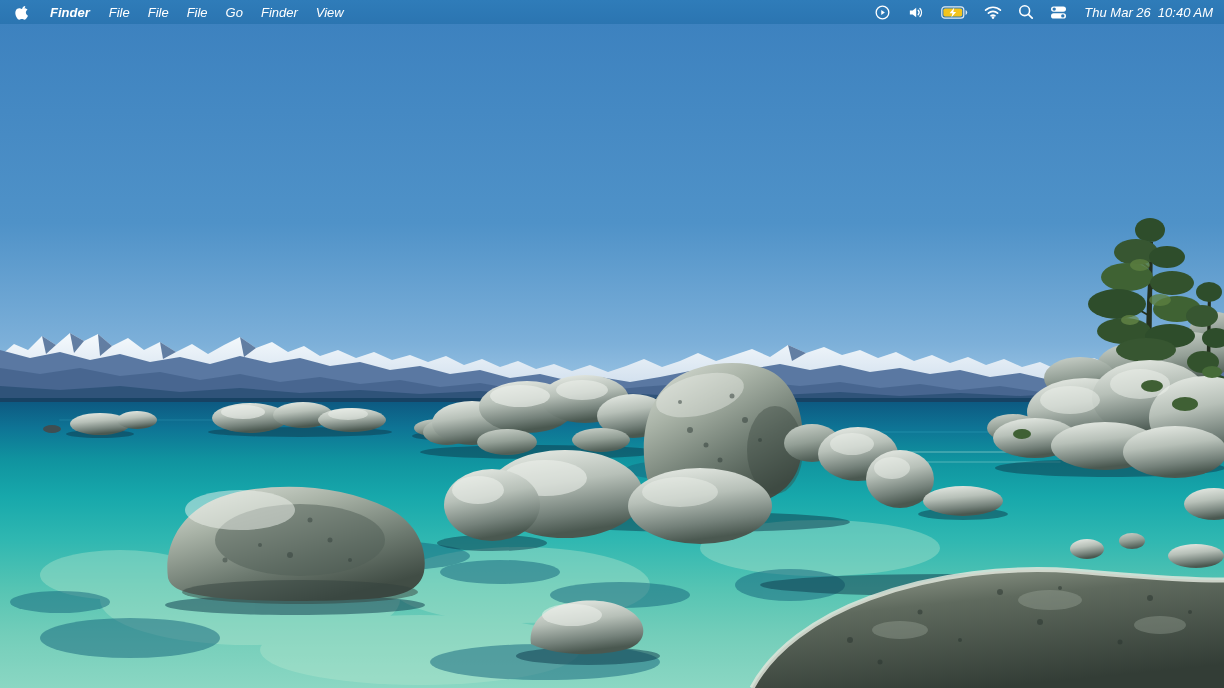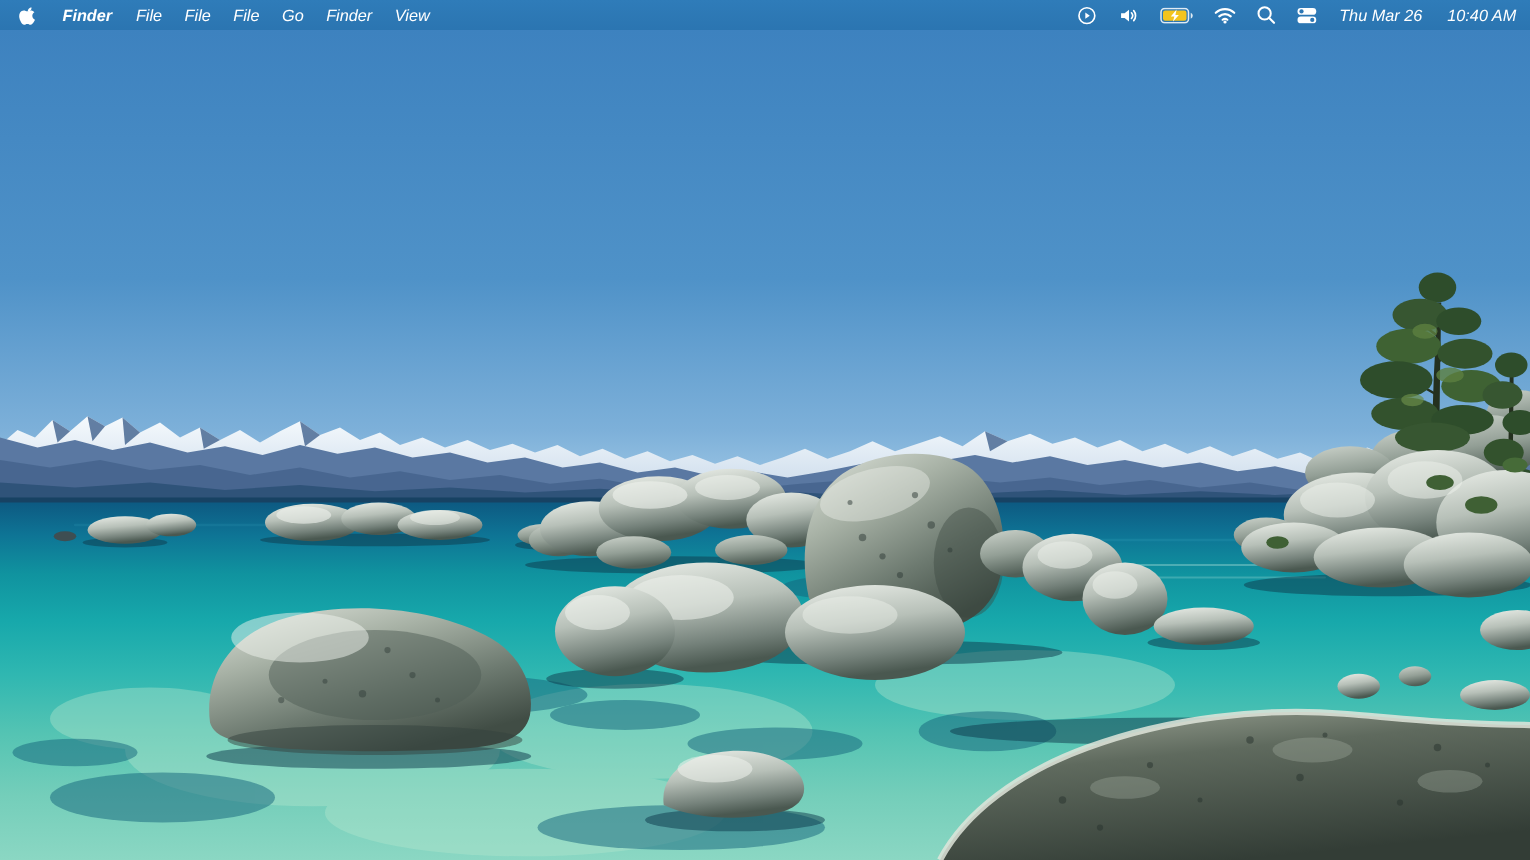--- a/index.html
+++ b/index.html
@@ -9,21 +9,21 @@
   
   .menu-bar{position:absolute;top:0;left:0;right:0;height:24px;z-index:10;
     display:flex;justify-content:space-between;align-items:center;
     background:linear-gradient(#2f7cb9,#2b75b1);color:#fff;font-size:13px;}
   .mb-left{display:flex;align-items:center;height:100%;}
   .mb-item{padding:0 9px;height:100%;display:flex;align-items:center;cursor:default;white-space:nowrap;}
   .mb-apple{padding:0 10px 0 15px;}
   .mb-appname{font-weight:700;padding:0 10px;}
   .mb-right{display:flex;align-items:center;height:100%;padding-right:11px;}
   .status{padding:0 8px;height:100%;display:flex;align-items:center;}
-  .mb-clock{display:flex;gap:20px;padding-left:9px;white-space:nowrap;}
+  .mb-clock{display:flex;gap:7px;padding-left:9px;white-space:nowrap;}
   .mb-icon{display:block;}
 </style>
 </head>
 <body>
 
 <div class="desktop">
 
   <svg class="wallpaper" viewBox="0 0 1224 688" width="1224" height="688" aria-hidden="true">
     <defs>
       <linearGradient id="skyG" x1="0" y1="0" x2="0" y2="1">

